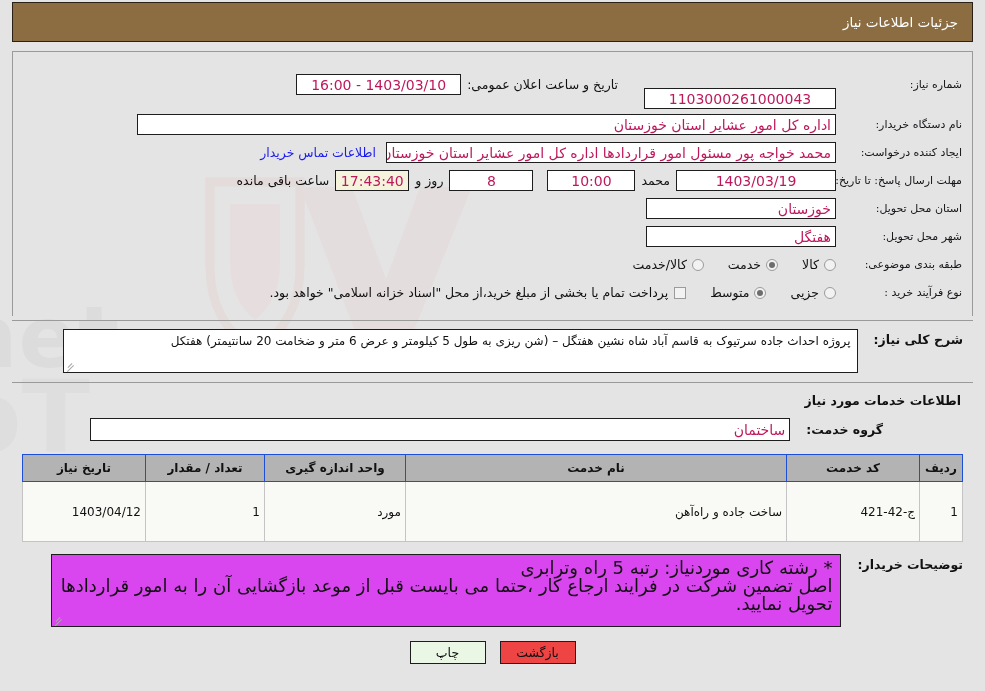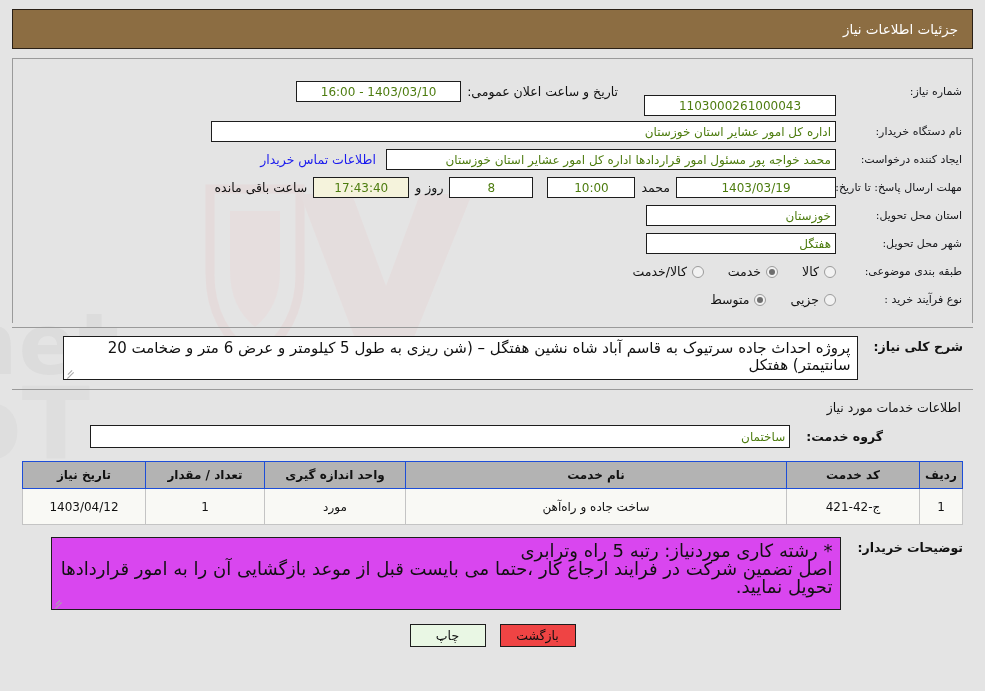--- a/index.html
+++ b/index.html
@@ -18,21 +18,21 @@
   .page {
     position: relative;
     width: 985px;
     height: 691px;
     box-sizing: border-box;
     padding: 0 12px;
   }
 
   
   .titlebar {
-    margin-top: 9px;
+    margin-top: 2px;
     height: 40px;
     background: #8c6d42;
     border: 1px solid #2a2016;
     box-sizing: border-box;
     display: flex;
     align-items: center;
     justify-content: flex-start;
     padding: 0 14px;
   }
   .titlebar-text {
@@ -83,22 +83,22 @@
   }
   .lbl.w-main { width: 118px; flex: 0 0 118px; }
   .lbl.two-line { line-height: 13px; }
 
   input[type="text"], .fakeinput {
     border: 1px solid #1d1d1d;
     background: #ffffff;
     height: 21px;
     line-height: 21px;
     font-family: "DejaVu Sans", "Liberation Sans", sans-serif;
-    font-size: 12px;
-    color: #4d7c0f;
+    font-size: 14px;
+    color: #be185d;
     box-sizing: border-box;
     padding: 0 4px;
     text-align: center;
     outline: none;
   }
   .fakeinput {
     display: inline-block;
     overflow: hidden;
     white-space: nowrap;
   }
@@ -186,21 +186,21 @@
     font-size: 12.5px;
     white-space: nowrap;
     padding-left: 16px;
     padding-top: 3px;
   }
   .textarea {
     border: 1px solid #1d1d1d;
     background: #ffffff;
     box-sizing: border-box;
     padding: 3px 6px 0 6px;
-    font-size: 15px;
+    font-size: 12px;
     line-height: 17px;
     color: #101010;
     position: relative;
     overflow: hidden;
     text-align: right;
   }
   .resize-grip {
     position: absolute;
     left: 2px;
     bottom: 1px;
@@ -215,21 +215,21 @@
     background: #a8a8a8;
     width: 9px;
     height: 1px;
     transform: rotate(-45deg);
   }
   .resize-grip::before { left: 0; top: 7px; }
   .resize-grip::after  { left: 1px; top: 4px; width: 6px; }
 
   
   .section-title {
-    font-weight: normal;
+    font-weight: bold;
     font-size: 12.5px;
     margin: 10px 0 9px 0;
     text-align: right;
     padding-right: 2px;
   }
   .sectionwrap { position: relative; z-index: 5; padding: 0 10px; }
 
   
   table.grid {
     border-collapse: collapse;
@@ -245,22 +245,22 @@
     font-size: 12px;
     height: 26px;
     padding: 0 4px;
     text-align: center;
     white-space: nowrap;
   }
   table.grid td {
     background: #f9f9f5;
     border: 1px solid #c4c4c4;
     height: 27px;
-    padding: 4px 4px;
-    text-align: center;
+    padding: 16px 4px;
+    text-align: right;
     font-size: 12px;
     color: #111;
   }
 
   
   .notes-wrap {
     position: relative;
     z-index: 5;
     margin-top: 12px;
     padding: 0 10px;
@@ -334,37 +334,37 @@
 
     <div class="row">
       <span class="lbl w-main">شماره نیاز:</span>
       <span class="fakeinput" style="width:192px;margin-top:29px;">1103000261000043</span>
       <span class="inline-lbl" style="margin-right:20px;">تاریخ و ساعت اعلان عمومی:</span>
       <span class="fakeinput" style="width:165px;">1403/03/10 - 16:00</span>
     </div>
 
     <div class="row">
       <span class="lbl w-main">نام دستگاه خریدار:</span>
-      <span class="fakeinput right" style="width:625px;">اداره کل امور عشایر استان خوزستان</span>
+      <span class="fakeinput right" style="width:699px;">اداره کل امور عشایر استان خوزستان</span>
     </div>
 
     <div class="row">
       <span class="lbl w-main">ایجاد کننده درخواست:</span>
       <span class="fakeinput right" style="width:450px;">محمد خواجه پور مسئول امور قراردادها اداره کل امور عشایر استان خوزستان</span>
       <span class="link">اطلاعات تماس خریدار</span>
     </div>
 
     <div class="row">
       <span class="lbl w-main two-line">مهلت ارسال پاسخ: تا تاریخ:</span>
       <span class="fakeinput" style="width:160px;">1403/03/19</span>
       <span class="inline-lbl">محمد</span>
       <span class="fakeinput" style="width:88px;">10:00</span>
       <span class="fakeinput" style="width:84px;margin-right:14px;">8</span>
       <span class="inline-lbl">روز و</span>
-      <span class="fakeinput yellow" style="width:96px;">17:43:40</span>
+      <span class="fakeinput yellow" style="width:74px;">17:43:40</span>
       <span class="inline-lbl">ساعت باقی مانده</span>
     </div>
 
     <div class="row">
       <span class="lbl w-main">استان محل تحویل:</span>
       <span class="fakeinput right" style="width:190px;">خوزستان</span>
     </div>
 
     <div class="row">
       <span class="lbl w-main">شهر محل تحویل:</span>
@@ -392,20 +392,24 @@
     <div class="row">
       <span class="lbl w-main">نوع فرآیند خرید :</span>
       <span class="radio-group">
         <span class="radio-item">
           <span class="radio"></span>
           <span class="radio-label">جزیی</span>
         </span>
         <span class="radio-item">
           <span class="radio on"></span>
           <span class="radio-label">متوسط</span>
+        </span>
+        <span class="radio-item">
+          <span class="checkbox"></span>
+          <span class="radio-label">پرداخت تمام یا بخشی از مبلغ خرید،از محل "اسناد خزانه اسلامی" خواهد بود.</span>
         </span>
       </span>
     </div>
 
   </div>
 
   <div class="band">
     <div class="desc-row">
       <span class="bold-lbl">شرح کلی نیاز:</span>
       <span class="textarea" style="width:795px;height:44px;">

